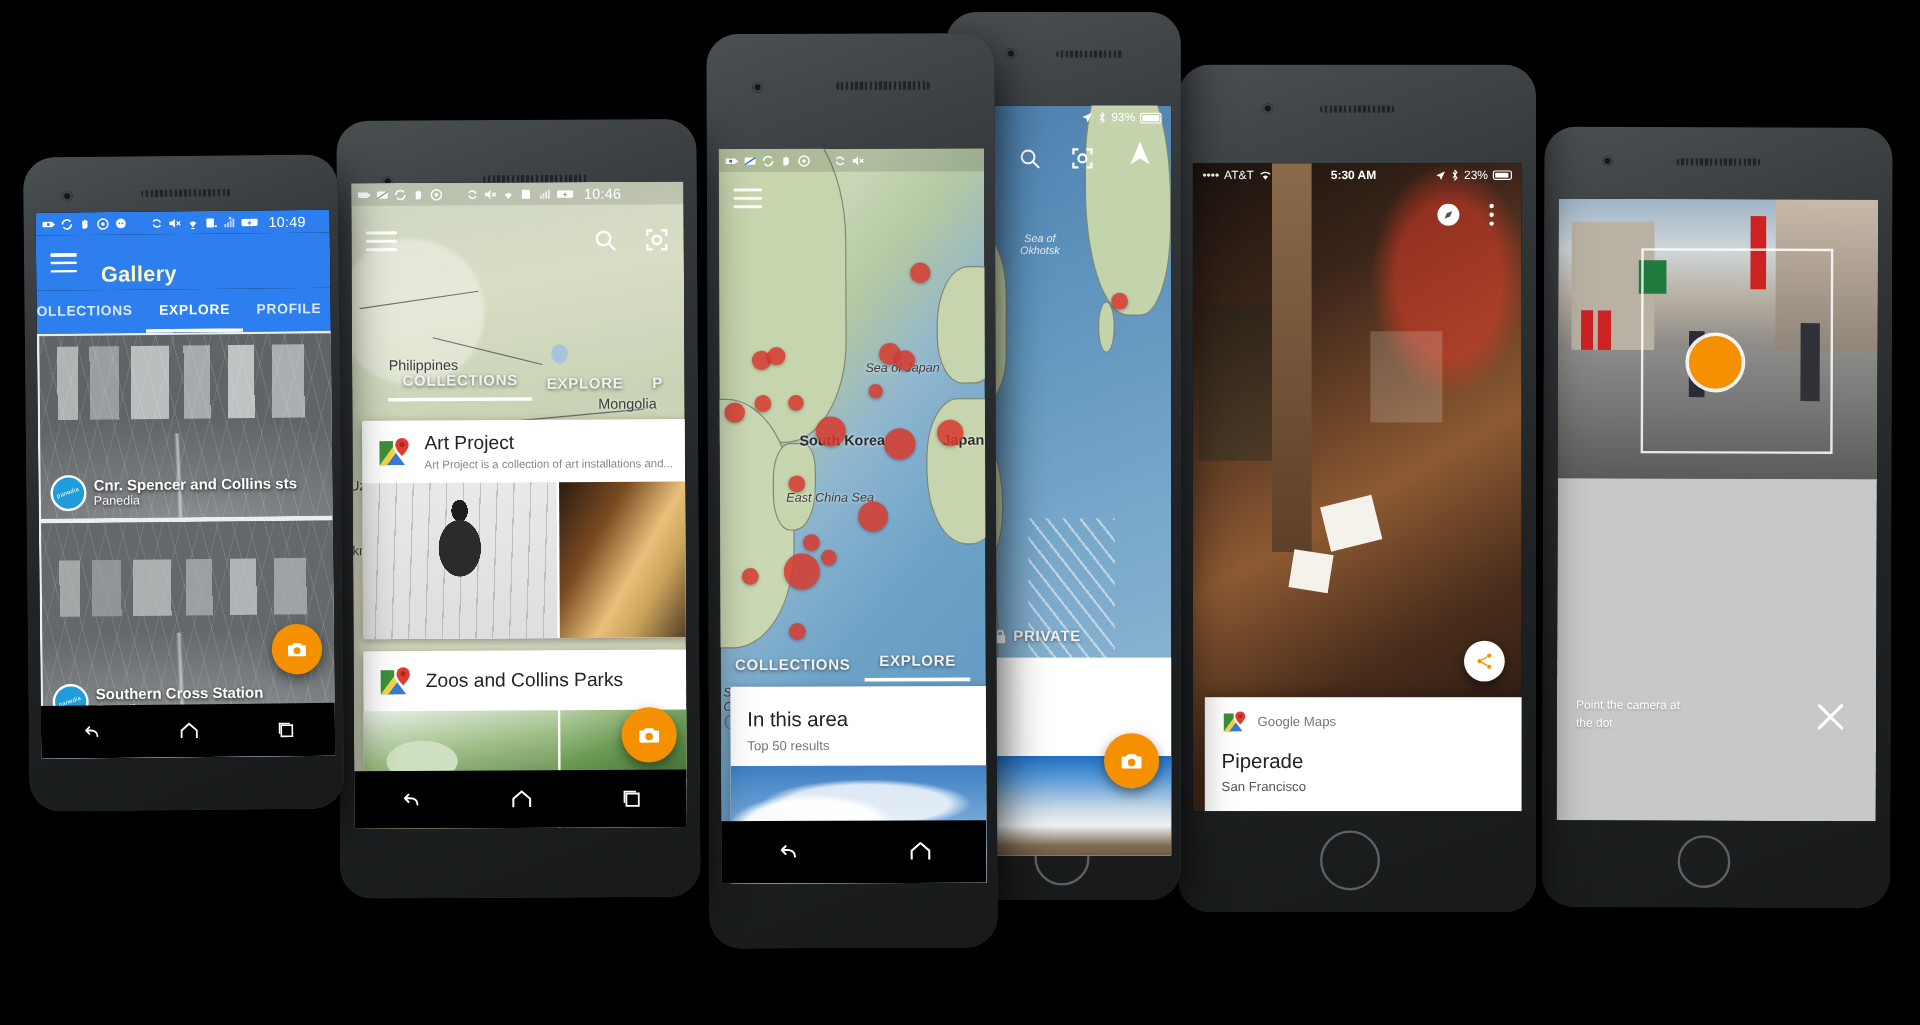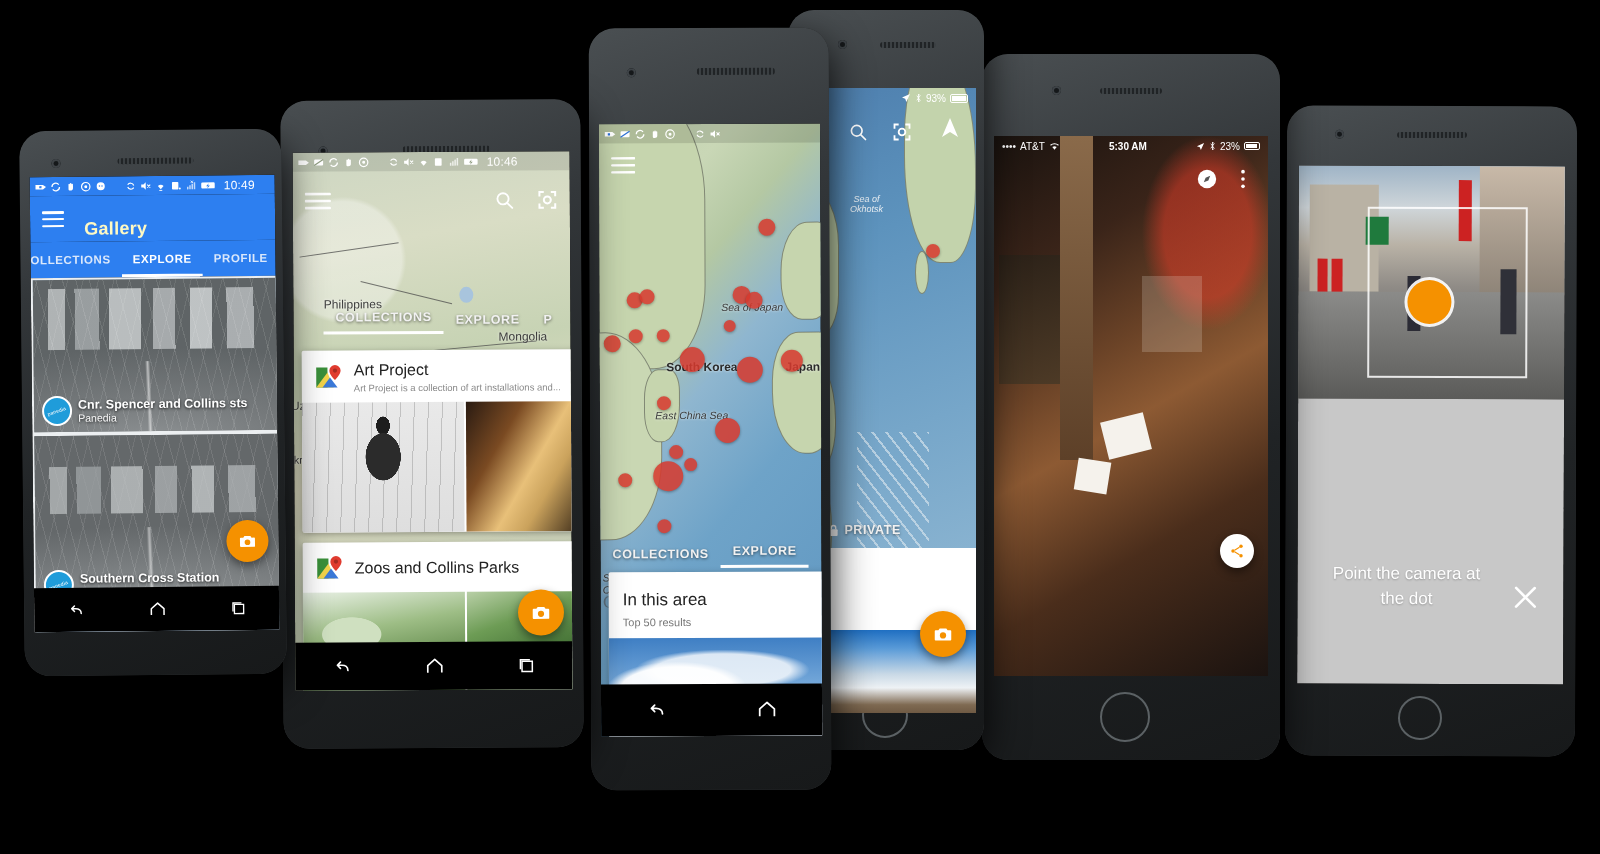--- a/index.html
+++ b/index.html
@@ -170,21 +170,21 @@
       background:
         linear-gradient(180deg,#9fb4c6 0%,#cfd6da 18%,#b9b2a6 34%,#8f8b86 52%,#6f6e6c 72%,#5c5b59 100%);
       overflow:hidden;}
   .street-jp .signR{ position:absolute; background:#cc2222; }
   .street-jp .signG{ position:absolute; background:#1f7a3d; }
   .street-jp .signY{ position:absolute; background:#e8c23a; }
   .street-jp .road{ position:absolute; left:0;right:0;bottom:0;height:46%;
       background:linear-gradient(180deg,#8b8b89 0%,#6f6f6d 60%,#5b5b59 100%);}
   .dot{ position:absolute; border-radius:50%; background:#f59100;
         box-shadow:0 0 0 3px rgba(255,255,255,.9); }
-  .hint{ position:absolute; color:#fff; font-size:17px; text-align:center; line-height:1.45;
+  .hint{ position:absolute; color:#fff; font-size:10px; line-height:1.45;
          text-shadow:0 1px 2px rgba(0,0,0,.25);}
 </style>
 </head>
 <body>
 
 <div class="stage">
 
   <div class="phone" id="p6">
     <div class="bezel-grad"></div>
     <div class="cam" style="left:48px;top:24px;"></div>
@@ -262,20 +262,36 @@
           <circle cx="3" cy="12" r="2" fill="#fff"></circle>
           <circle cx="3" cy="20" r="2" fill="#fff"></circle>
       </svg>
       <div class="fab" style="right:14px;bottom:108px;width:34px;height:34px;background:#fff;">
         <svg width="16" height="16" viewBox="0 0 24 24">
           <circle cx="18" cy="5" r="2.6" fill="#f59100"></circle>
             <circle cx="6" cy="12" r="2.6" fill="#f59100"></circle>
             <circle cx="18" cy="19" r="2.6" fill="#f59100"></circle>
           <path d="M8.3 10.8 15.7 6.4 M8.3 13.2 15.7 17.6" stroke="#f59100" stroke-width="1.7"></path>
         </svg>
+      </div>
+      <div class="card-ios">
+        <div class="src">
+          <span class="gmpin" style="width:22px;height:22px;flex:0 0 22px;">
+            <svg width="22" height="22" viewBox="0 0 24 24">
+              <path d="M2 4h9v16H2z" fill="#3a8f3a"></path>
+                <path d="M2 20 11 8l5 12z" fill="#f2d34a"></path>
+              <path d="M7 20 13 12l6 8z" fill="#3b79d8"></path>
+              <path d="M17 2a4.5 4.5 0 0 1 4.5 4.5c0 3.2-4.5 7.5-4.5 7.5s-4.5-4.3-4.5-7.5A4.5 4.5 0 0 1 17 2z" fill="#e03b2f"></path>
+              <circle cx="17" cy="6.4" r="1.7" fill="#a62b22"></circle>
+            </svg>
+          </span>
+          <span>Google Maps</span>
+        </div>
+        <div class="name">Piperade</div>
+        <div class="city">San Francisco</div>
       </div>
     </div>
   </div>
 
   <div class="phone" id="p4">
     <div class="bezel-grad"></div>
     <div class="cam" style="left:50px;top:30px;"></div>
     <div class="speaker" style="left:92px;top:32px;width:56px;"></div>
     <div class="homebtn" style="left:74px;bottom:12px;width:46px;height:46px;"></div>
     <div class="screen">

